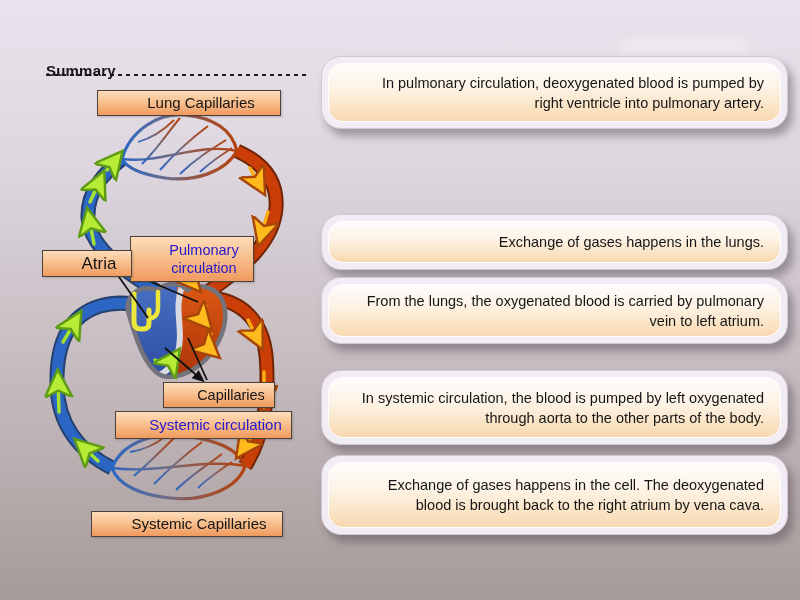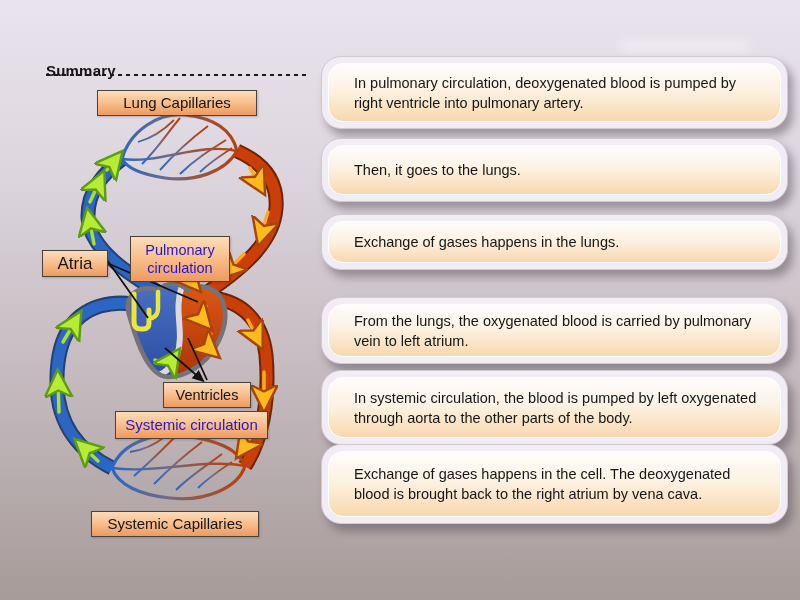--- a/index.html
+++ b/index.html
@@ -13,47 +13,49 @@
   .summary-dash{position:absolute;left:46px;top:74px;width:262px;height:2px;
     background:repeating-linear-gradient(90deg,#1a1a1a 0 4px,transparent 4px 8px);}
   
   .diagram{position:absolute;left:10px;top:80px;width:310px;height:480px;}
   
   .dlabel{
     position:absolute;display:flex;align-items:center;justify-content:center;text-align:center;
     background:linear-gradient(180deg,#fddcba 0%,#f8c190 45%,#f09a5e 100%);
     border:1px solid #4a433c;color:#151515;font-size:14.5px;line-height:1.25;
     box-shadow:1px 1px 2px rgba(60,50,50,.25);
+    padding-left:24px;
   }
   .dlabel.blue{color:#2517d0;}
   .lbl-lung{left:97px;top:90px;width:158px;height:24px;font-size:15px;}
   .lbl-pulm{left:130px;top:188px;width:98px;height:44px;margin-top:48px;}
   .lbl-atria{left:42px;top:250px;width:64px;height:25px;font-size:17px;text-align:right;}
   .lbl-vent{left:163px;top:382px;width:86px;height:24px;}
   .lbl-syscirc{left:115px;top:411px;width:151px;height:26px;font-size:15px;}
   .lbl-syscap{left:91px;top:511px;width:166px;height:24px;font-size:15px;}
   
   .sbox{
     position:absolute;left:321px;width:465px;border-radius:20px;
     background:#f2ecf4;border:1px solid #d2c8d4;
     box-shadow:5px 7px 9px rgba(78,68,78,.45);
+    text-align:right;
   }
   .sbox-inner{
     position:absolute;left:6px;top:6px;right:6px;bottom:6px;border-radius:15px;
     border:1px solid #ffffff;
     background:linear-gradient(180deg,#fefcfd 0%,#fdf2e3 45%,#f9ddb8 90%,#f8d7b0 100%);
     display:flex;align-items:center;
   }
   .sbox-text{padding:0 16px 0 25px;font-size:14.5px;line-height:20px;color:#161616;width:435px;}
   .b1{top:56px;height:71px;}
   .b2{top:138px;height:62px;}
   .b3{top:214px;height:54px;}
-  .b4{top:297px;height:65px;}
+  .b4{top:277px;height:65px;}
   .b5{top:370px;height:73px;}
-  .b6{top:444px;height:78px;}
+  .b6{top:455px;height:78px;}
   .gloss{position:absolute;left:620px;top:40px;width:130px;height:12px;border-radius:8px;
     background:rgba(255,255,255,.35);filter:blur(4px);}
 </style>
 </head>
 <body>
 
 <div class="stage">
 
   <div class="summary-head">Summary</div>
   <div class="summary-dash"></div>
@@ -169,34 +171,29 @@
     </g>
     <g stroke="#111" stroke-width="1.8" fill="none">
       <path d="M155,268 L192,300" marker-end="url(#bh)"></path>
       <path d="M178,258 L197,300"></path>
     </g>
   </svg>
 
   <div class="dlabel lbl-lung">Lung Capillaries</div>
   <div class="dlabel lbl-pulm blue">Pulmonary circulation</div>
   <div class="dlabel lbl-atria">Atria</div>
-  <div class="dlabel lbl-vent">Ventricles</div>
+  <div class="dlabel lbl-vent">Capillaries</div>
   <div class="dlabel lbl-syscirc blue">Systemic circulation</div>
   <div class="dlabel lbl-syscap">Systemic Capillaries</div>
 
   <div class="sbox b1">
     <div class="sbox-inner">
       <div class="sbox-text">In pulmonary circulation, deoxygenated blood is pumped by right ventricle into pulmonary artery.</div>
     </div>
   </div>
-  <div class="sbox b2">
-    <div class="sbox-inner">
-      <div class="sbox-text">Then, it goes to the lungs.</div>
-    </div>
-  </div>
   <div class="sbox b3">
     <div class="sbox-inner">
       <div class="sbox-text">Exchange of gases happens in the lungs.</div>
     </div>
   </div>
   <div class="sbox b4">
     <div class="sbox-inner">
       <div class="sbox-text">From the lungs, the oxygenated blood is carried by pulmonary vein to left atrium.</div>
     </div>
   </div>

